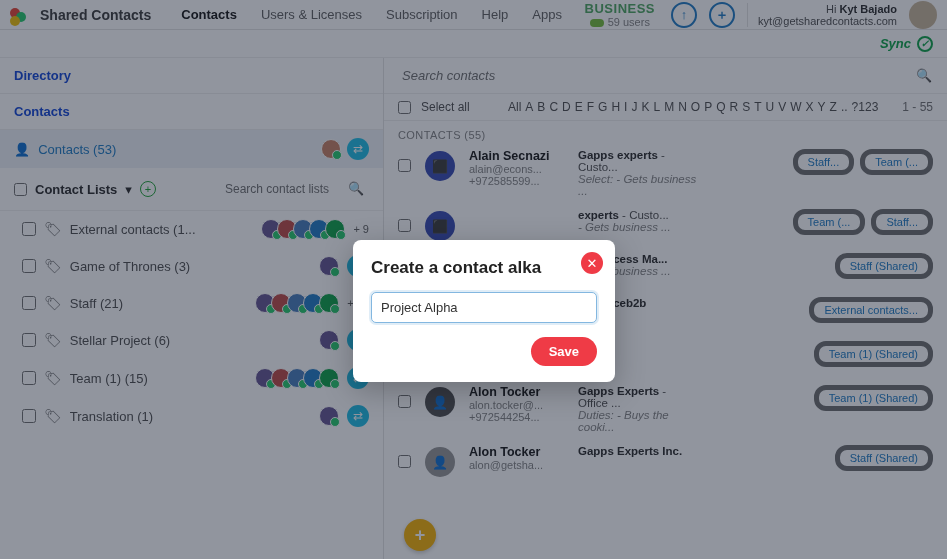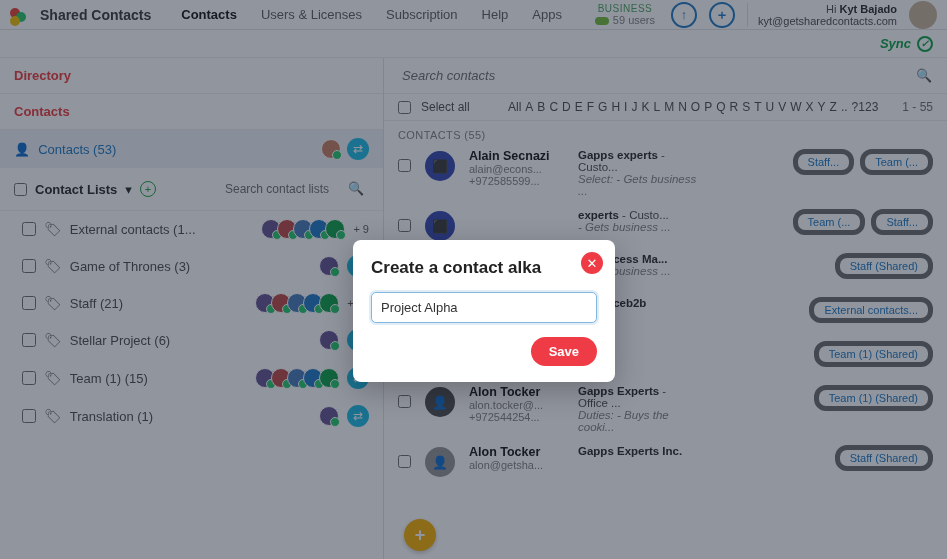--- a/index.html
+++ b/index.html
@@ -10,37 +10,37 @@
   .logo { display: flex; align-items: center; gap: 12px; font-weight: 600; color: #444; font-size: 14px; }
   .logo .dot { width: 10px; height: 10px; border-radius: 50%; display: inline-block; }
   .dot.r { background: #e74c3c; }
   .dot.g { background: #2ecc71; }
   .dot.y { background: #f1c40f; }
   .mainnav { display: flex; gap: 24px; margin-left: 30px; }
   .mainnav span { color: #666; font-size: 13px; cursor: pointer; }
   .mainnav span.active { color: #222; font-weight: 600; }
   .topright { margin-left: auto; display: flex; align-items: center; gap: 12px; }
   .plan { text-align: center; margin-right: 4px; }
-  .plan .pname { font-size: 10px; font-weight: 400; color: #5a6; letter-spacing: .5px; }
+  .plan .pname { font-size: 13px; font-weight: 700; color: #5a6; letter-spacing: .5px; }
   .plan .pusers { font-size: 11px; color: #888; }
   .plan .pusers::before { content: ""; display: inline-block; width: 14px; height: 8px; border-radius: 5px; background: #7bc043; margin-right: 4px; vertical-align: middle; }
   .circbtn { width: 26px; height: 26px; border: 2px solid #2880c6; border-radius: 50%; display: flex; align-items: center; justify-content: center; color: #2880c6; font-weight: 700; cursor: pointer; }
   .userbox { text-align: right; font-size: 11px; color: #555; border-left:1px solid #e4e4e4; padding-left:10px; }
   .userbox .hi b { color: #333; }
   .avatar32 { width: 28px; height: 28px; border-radius: 50%; background: #c9b89d; }
 
   .syncrow { height: 28px; display: flex; align-items: center; justify-content: flex-end; padding: 0 14px; font-size: 13px; font-weight: 700; color: #17a64f; border-bottom: 1px solid #eee; gap:6px; font-style: italic;}
   .synccircle { width:16px; height:16px; border:2px solid #17a64f; border-radius:50%; display:inline-flex; align-items:center; justify-content:center; color:#17a64f; font-size:10px;}
 
   
   .layout { display: flex; height: calc(100% - 58px); }
   .side { width: 384px; border-right: 1px solid #e4e4e4; height:100%; overflow:hidden; }
   .main { flex: 1; height:100%; overflow:hidden; }
 
-  .sidesect { padding: 10px 14px; border-bottom: 1px solid #eee; font-weight: 600; color: #ef4444; font-size: 13px; }
+  .sidesect { padding: 10px 14px; border-bottom: 1px solid #eee; font-weight: 600; color: #1d4ed8; font-size: 13px; }
   .sidesect.sub { font-weight: 600; }
 
   .contacts-pill { display:flex; align-items:center; padding:8px 14px; background:#eef3f7; color:#2880c6; gap:8px;}
   .contacts-pill .right { margin-left:auto; display:flex; gap:6px; align-items:center;}
   .shareicon { width:22px; height:22px; background:#27c0e6; border-radius:50%; color:#fff; display:flex; align-items:center;justify-content:center; font-size:12px;}
 
   .listshdr { display:flex; align-items:center; padding:10px 14px; gap:8px; border-bottom:1px solid #f0f0f0;}
   .listshdr .addsm { width:16px; height:16px; border:1px solid #2aa83f; color:#2aa83f; border-radius:50%; display:flex; align-items:center; justify-content:center; font-size:11px;}
   .listshdr .srch { margin-left:auto; position:relative; }
   .listshdr .srch input { width:150px; padding:4px 22px 4px 6px; border:none; font-size:12px; color:#555; background:transparent;}

